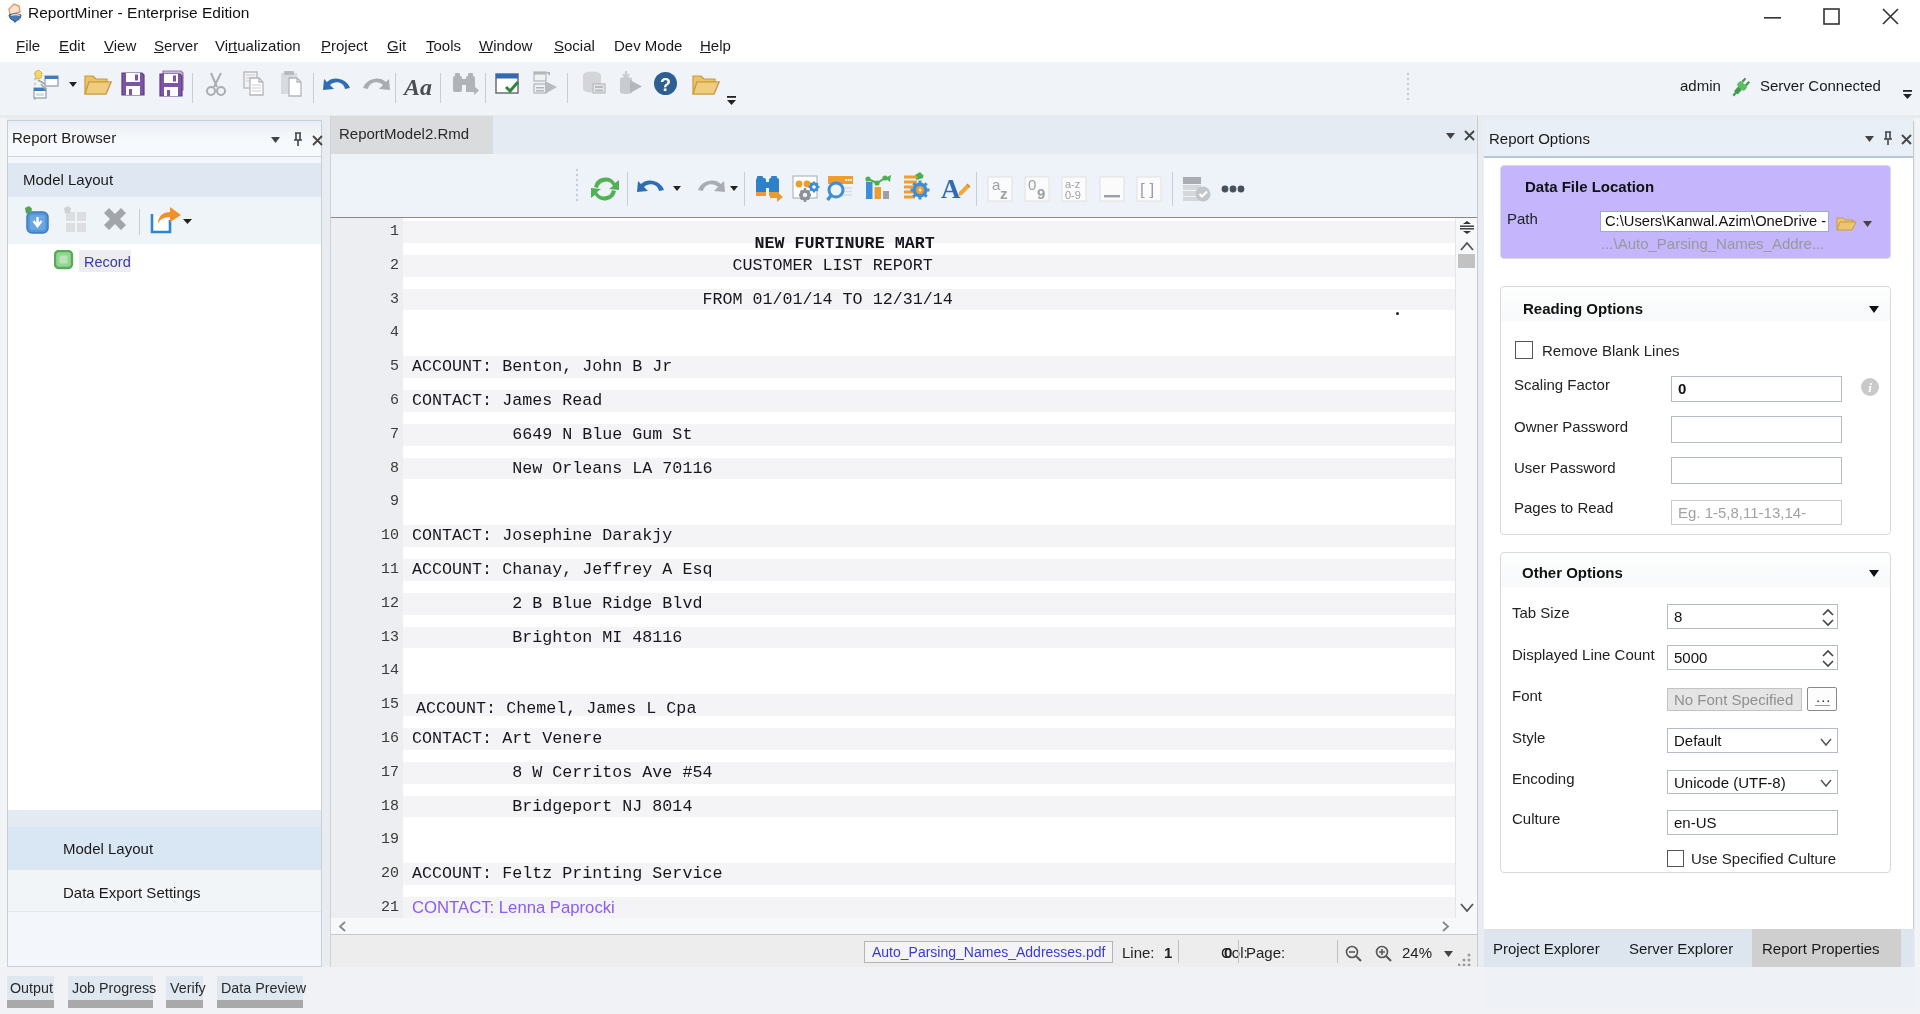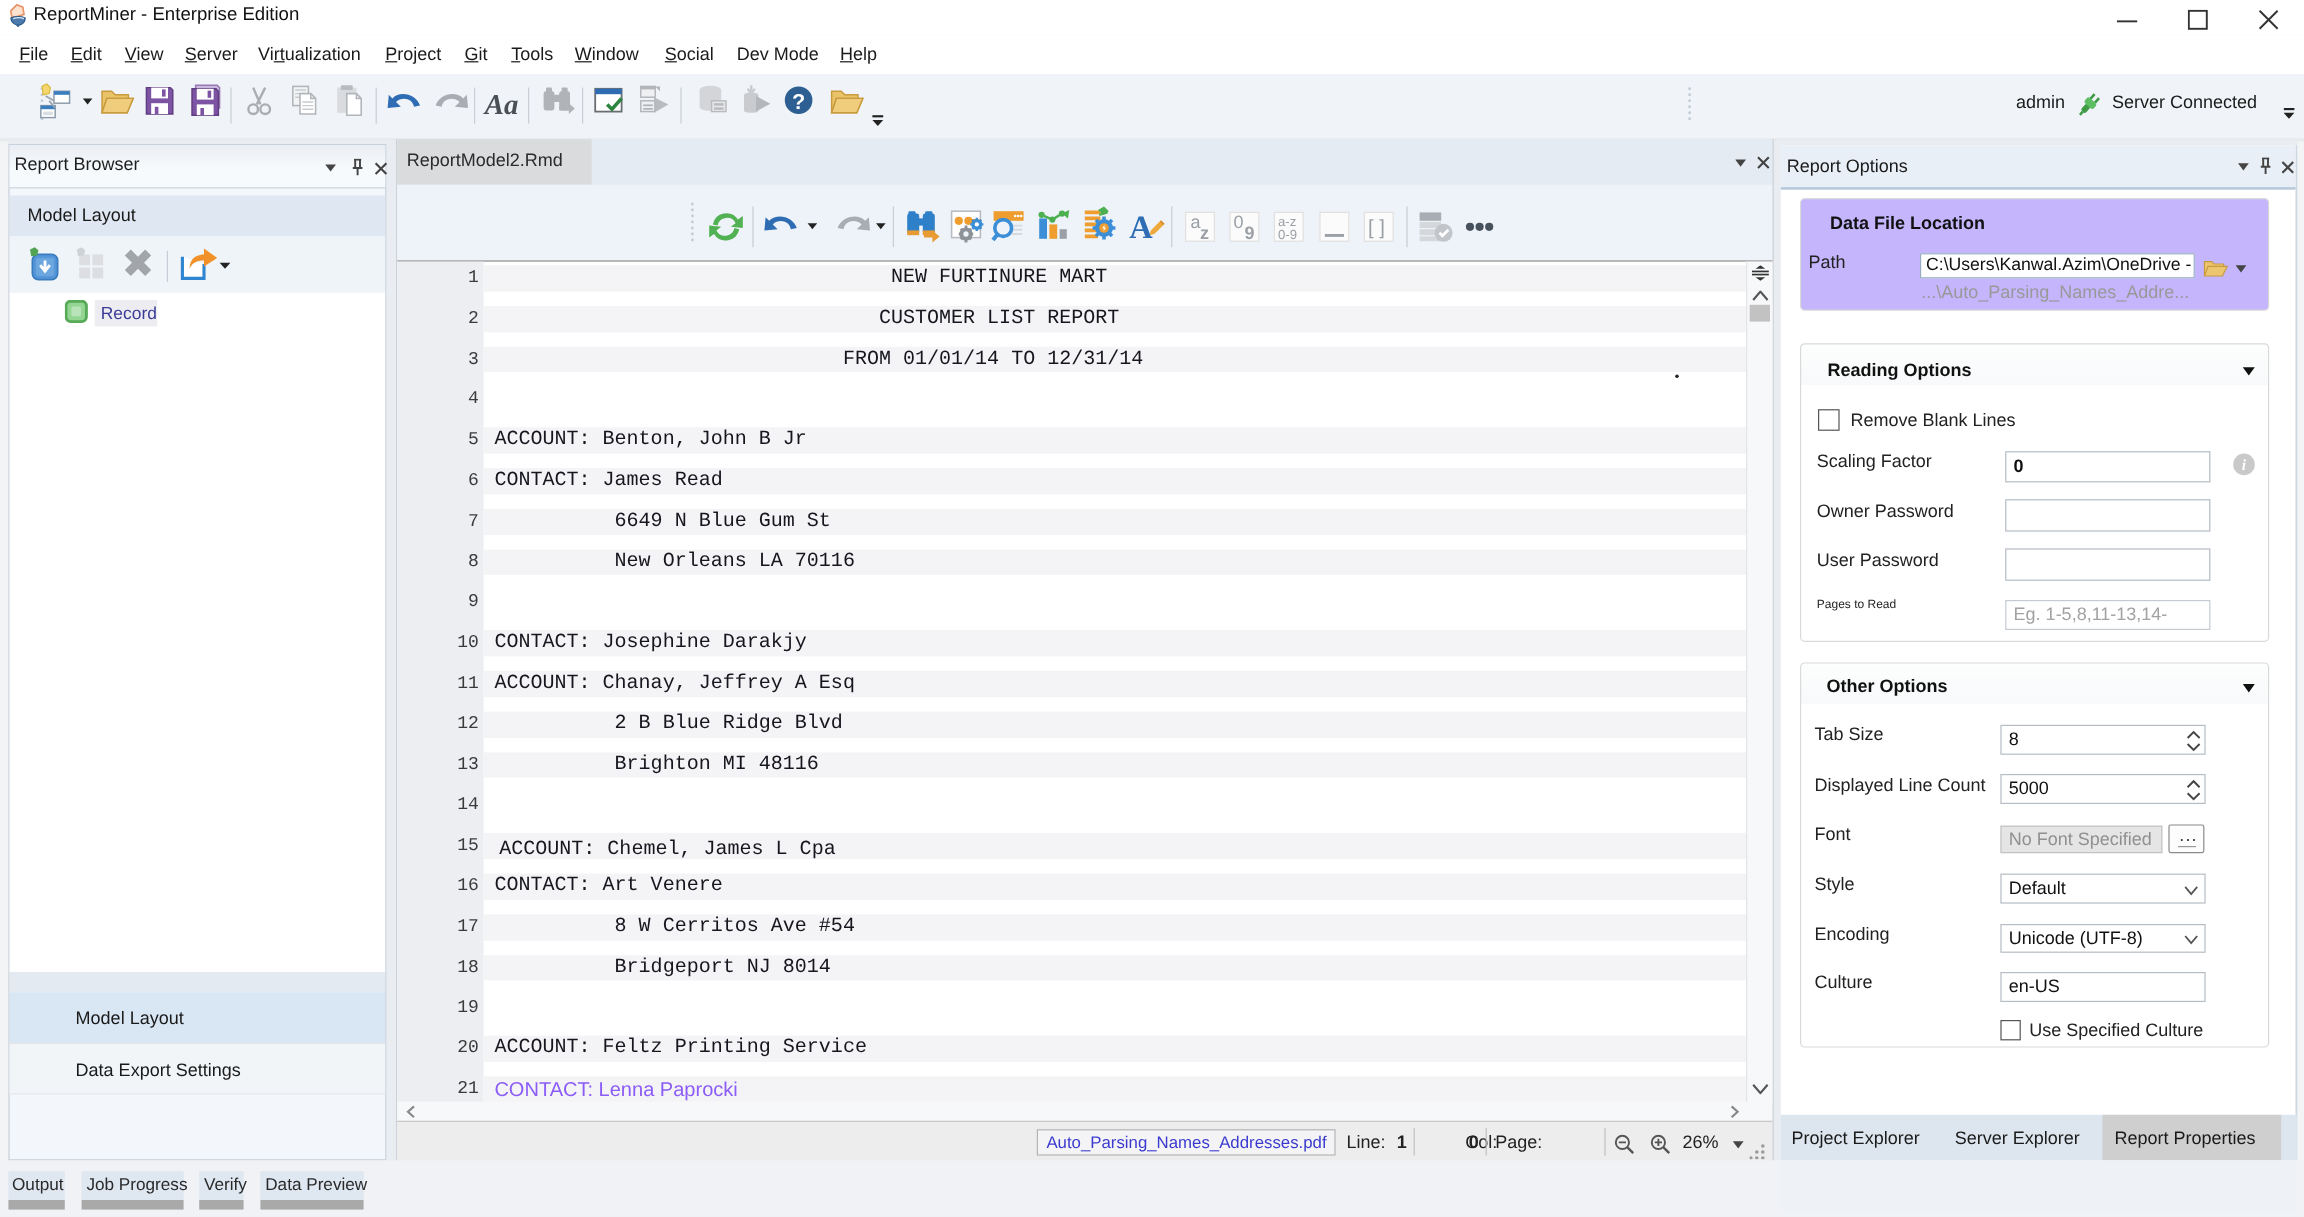--- a/index.html
+++ b/index.html
@@ -447,21 +447,21 @@
           <div>18</div>
           <div>19</div>
           <div>20</div>
           <div>21</div>
         </div>
     </div>
     <div class="abs" id="rows" style="left:72px;top:0;width:1052px;height:701px;overflow:hidden;">
         <div class="abs" style="left:0;top:-3px;width:1052px;">
           <div style="position:relative;height:33.8px;">
             <div style="position:absolute;left:0;top:6px;bottom:6px;right:0;background:#f4f4f6;"></div>
-            <pre style="position:absolute;left:9px;top:0;height:33.8px;line-height:33.8px;margin:0;font-family:'Liberation Mono',monospace;font-size:16.7px;color:#16161e;">                                 NEW FURTINURE MART</pre>
+            <pre style="position:absolute;left:9px;top:0;height:33.8px;line-height:33.8px;margin:12px;font-family:'Liberation Mono',monospace;font-size:16.7px;color:#16161e;font-weight:bold;">                                 NEW FURTINURE MART</pre>
           </div>
           <div style="position:relative;height:33.8px;">
             <div style="position:absolute;left:0;top:6px;bottom:6px;right:0;background:#f4f4f6;"></div>
             <pre style="position:absolute;left:9px;top:0;height:33.8px;line-height:33.8px;margin:0;font-family:'Liberation Mono',monospace;font-size:16.7px;color:#16161e;">                                CUSTOMER LIST REPORT</pre>
           </div>
           <div style="position:relative;height:33.8px;">
             <div style="position:absolute;left:0;top:6px;bottom:6px;right:0;background:#f4f4f6;"></div>
             <pre style="position:absolute;left:9px;top:0;height:33.8px;line-height:33.8px;margin:0;font-family:'Liberation Mono',monospace;font-size:16.7px;color:#16161e;">                             FROM 01/01/14 TO 12/31/14</pre>
           </div>
           <div style="position:relative;height:33.8px;"></div>
@@ -567,21 +567,21 @@
     <svg class="abs" style="left:1013px;top:9px" width="20" height="20">
         <circle cx="8" cy="8" r="5.5" fill="none" stroke="#555" stroke-width="1.6"></circle>
         <path d="M12 12 L17 17" stroke="#555" stroke-width="2"></path>
         <path d="M5 8 H11" stroke="#555" stroke-width="1.6"></path>
       </svg>
     <svg class="abs" style="left:1043px;top:9px" width="20" height="20">
         <circle cx="8" cy="8" r="5.5" fill="none" stroke="#555" stroke-width="1.6"></circle>
         <path d="M12 12 L17 17" stroke="#555" stroke-width="2"></path>
         <path d="M5 8 H11 M8 5 V11" stroke="#555" stroke-width="1.6"></path>
       </svg>
-    <span class="abs" style="left:1071px;top:9px;font-size:15px;color:#222;">26%</span>
+    <span class="abs" style="left:1071px;top:9px;font-size:15px;color:#222;">24%</span>
     <svg class="abs" style="left:1113px;top:15px" width="10" height="8">
         <path d="M0 1 L9 1 L4.5 7 Z" fill="#444"></path>
       </svg>
     <svg class="abs" style="left:1127px;top:17px" width="14" height="14">
         <g fill="#9a9a9a">
           <circle cx="11" cy="3" r="1.5"></circle>
           <circle cx="11" cy="8" r="1.5"></circle>
           <circle cx="11" cy="13" r="1.5"></circle>
           <circle cx="6" cy="8" r="1.5"></circle>
           <circle cx="6" cy="13" r="1.5"></circle>
@@ -637,21 +637,21 @@
         <span class="abs" style="left:6px;top:3px;font-size:15px;color:#111;font-weight:bold;">0</span>
       </div>
       <svg class="abs" style="left:359px;top:90px" width="20" height="20">
           <circle cx="10" cy="10" r="9" fill="#c9c9c9"></circle>
           <text x="10" y="15" text-anchor="middle" font-size="13" font-style="italic" font-weight="bold" fill="#fff" font-family="Liberation Serif, serif">i</text>
         </svg>
       <span class="abs" style="left:13px;top:131px;font-size:15px;color:#222;">Owner Password</span>
       <div class="abs" style="left:170px;top:129px;width:171px;height:27px;border:1px solid #b5bcc3;background:#fff;"></div>
       <span class="abs" style="left:13px;top:172px;font-size:15px;color:#222;">User Password</span>
       <div class="abs" style="left:170px;top:170px;width:171px;height:27px;border:1px solid #b5bcc3;background:#fff;"></div>
-      <span class="abs" style="left:13px;top:212px;font-size:10px;color:#222;">Pages to Read</span>
+      <span class="abs" style="left:13px;top:212px;font-size:15px;color:#222;">Pages to Read</span>
       <div class="abs" style="left:170px;top:213px;width:171px;height:25px;border:1px solid #c5cbd1;background:#fff;">
         <span class="abs" style="left:6px;top:3px;font-size:15px;color:#a2a2a2;">Eg. 1-5,8,11-13,14-</span>
       </div>
     </div>
 
     <div class="abs" style="left:16px;top:431px;width:391px;height:321px;border:1px solid #d9d9d9;border-radius:4px;background:linear-gradient(#fdfefe,#f7f9fa 34px,#fff 34px);">
       <span class="abs" style="left:21px;top:11px;font-size:15px;font-weight:bold;color:#111;">Other Options</span>
       <svg class="abs" style="left:368px;top:16px" width="11" height="9">
           <path d="M0 1 L10 1 L5 8 Z" fill="#111"></path>
         </svg>

